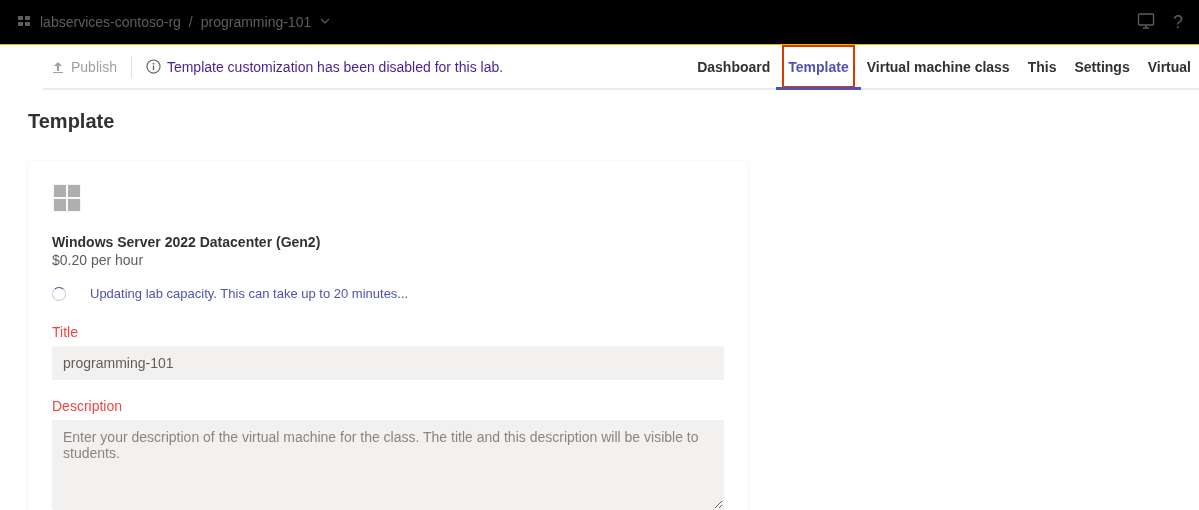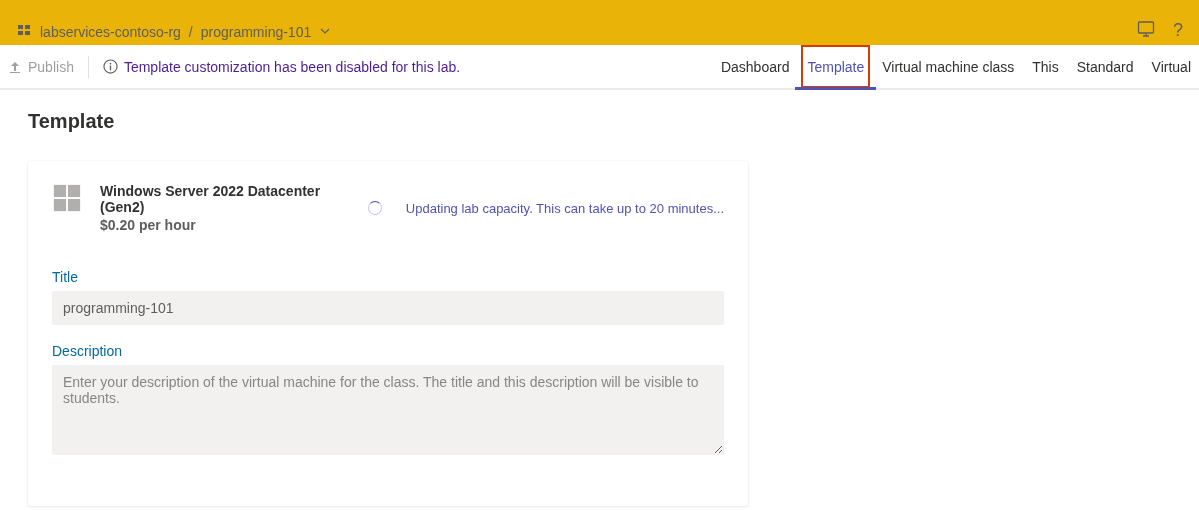--- a/index.html
+++ b/index.html
@@ -4,24 +4,24 @@
   <style>
     * { box-sizing: border-box; margin: 0; padding: 0; }
     body {
       font-family: "Segoe UI", -apple-system, BlinkMacSystemFont, sans-serif;
       font-size: 14px;
       color: #323130;
       background: #fff;
     }
     .top-bar {
       height: 45px;
-      background: #eab308;
-      border-bottom: 4px solid #eab308;
+      background: #000000;
+      border-bottom: 1px solid #eab308;
       display: flex;
-      align-items: flex-end;
+      align-items: center;
       padding: 0 16px;
       justify-content: space-between;
     }
     .breadcrumb {
       display: flex;
       align-items: center;
       gap: 8px;
       color: #605e5c;
     }
     .breadcrumb-icon svg { width: 16px; height: 16px; fill: #605e5c; }
@@ -32,36 +32,37 @@
     .top-right-icon svg { width: 18px; height: 18px; fill: #605e5c; cursor: pointer; }
     .help-icon { font-size: 18px; cursor: pointer; color: #605e5c; }
 
     .command-bar {
       height: 45px;
       border-bottom: 2px solid #edebe9;
       display: flex;
       align-items: center;
       justify-content: space-between;
       padding: 0 8px;
+      margin-left: 43px;
     }
     .cmd-left { display: flex; align-items: center; gap: 14px; }
     .publish-btn {
       display: flex; align-items: center; gap: 6px;
       color: #a19f9d; cursor: pointer; background: none; border: none;
       font-size: 14px; font-family: inherit;
     }
     .publish-btn svg { width: 14px; height: 14px; fill: #a19f9d; }
     .vsep { width: 1px; height: 22px; background: #e1dfdd; }
     .info-msg { display: flex; align-items: center; gap: 6px; color: #4c1d95; }
     .info-msg svg { width: 15px; height: 15px; fill: #605e5c; }
 
     .nav-tabs { display: flex; align-items: center; gap: 18px; height: 100%; }
     .nav-tab {
       color: #323130; cursor: pointer; height: 100%;
-      display: flex; align-items: center; position: relative;
+      display: flex; align-items: center; position: relative; font-weight: bold;
     }
     .nav-tab.active { color: #4f52b2; }
     .nav-tab.active::after {
       content: ""; position: absolute; bottom: -2px; left: -6px; right: -6px;
       height: 3px; background: #4f52b2;
     }
     .nav-tab.highlighted {
       outline: 2.5px solid #d83b01;
       outline-offset: -2px;
       padding: 0 6px;
@@ -72,42 +73,42 @@
     .page-title { font-size: 20px; font-weight: 600; margin-bottom: 28px; }
 
     .card {
       background: #fff;
       box-shadow: 0 1px 3px rgba(0,0,0,0.08), 0 0 2px rgba(0,0,0,0.05);
       border-radius: 2px;
       padding: 22px 24px 30px;
       max-width: 720px;
     }
 
-    .vm-header { display: flex; gap: 18px; margin-bottom: 36px; }
+    .vm-header { display: flex; gap: 18px; margin-bottom: 23px; flex-direction: column; }
     .os-icon svg { width: 30px; height: 30px; }
     .vm-info { flex: 1; }
     .vm-name { font-weight: 600; color: #323130; margin-bottom: 2px; }
     .vm-spec { color: #605e5c; margin-bottom: 2px; }
-    .vm-cost { color: #605e5c; font-weight: bold; }
+    .vm-cost { color: #605e5c; }
 
     .status-msg {
       display: flex; align-items: center; gap: 24px;
       color: #4f52b2; font-size: 13px;
     }
     .spinner {
       width: 14px; height: 14px;
       border: 1.5px solid #c7c9ea;
       border-top-color: #4f52b2;
       border-radius: 50%;
       animation: spin 1s linear infinite;
     }
     @keyframes spin { to { transform: rotate(360deg); } }
 
     .field { margin-bottom: 18px; }
-    .field-label { color: #0369a1; margin-bottom: 6px; display: block; }
+    .field-label { color: #ef4444; margin-bottom: 6px; display: block; }
     .text-input, .textarea-input {
       width: 100%;
       background: #f2f1f0;
       border: 1px solid #f2f1f0;
       padding: 8px 10px;
       font-family: inherit;
       font-size: 14px;
       color: #605e5c;
       border-radius: 2px;
     }
@@ -162,21 +163,21 @@
           <rect x="7.3" y="7" width="1.4" height="5" fill="#605e5c"></rect>
         </svg>
       <span>Template customization has been disabled for this lab.</span>
     </div>
   </div>
   <div class="nav-tabs">
     <div class="nav-tab">Dashboard</div>
     <div class="nav-tab active highlighted">Template</div>
     <div class="nav-tab">Virtual machine class</div>
     <div class="nav-tab">This</div>
-    <div class="nav-tab">Standard</div>
+    <div class="nav-tab">Settings</div>
     <div class="nav-tab">Virtual</div>
   </div>
 </div>
 
 <div class="content">
   <h1 class="page-title">Template</h1>
 
   <div class="card">
     <div class="vm-header">
       <div class="os-icon">

